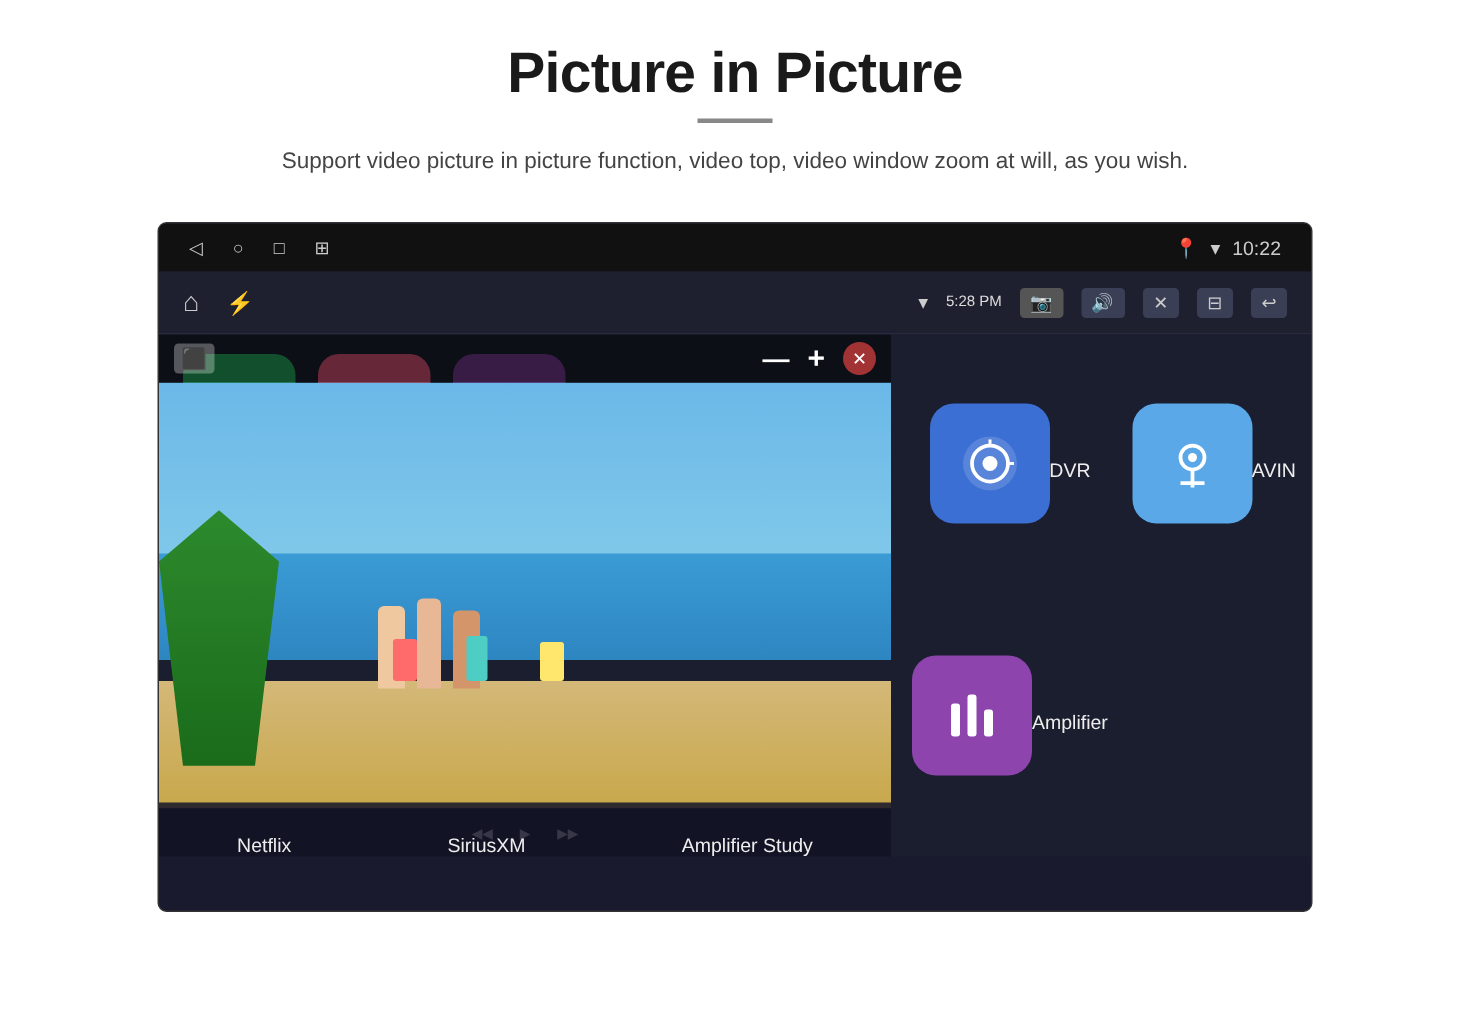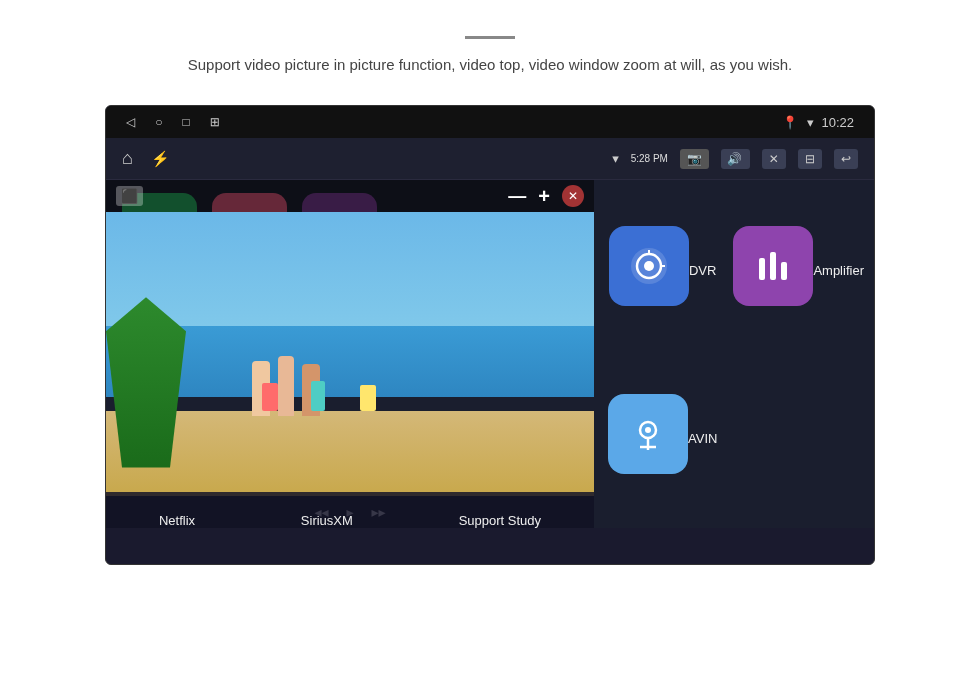--- a/index.html
+++ b/index.html
@@ -296,20 +296,21 @@
       left: 0;
       width: 100%;
       height: 100%;
       z-index: 5;
     }
   </style>
 </head>
 <body>
 
 <div class="page-header">
+  <h1 class="page-title">Picture in Picture</h1>
   <div class="title-underline"></div>
   <p class="page-subtitle">Support video picture in picture function, video top, video window zoom at will, as you wish.</p>
 </div>
 
 <div class="device-frame">
 
   <div class="status-bar">
     <div class="status-bar-left">
       <span class="status-icon">◁</span>
       <span class="status-icon">○</span>
@@ -387,61 +388,61 @@
           <button class="pip-playback-btn">◂◂</button>
           <button class="pip-playback-btn">▸</button>
           <button class="pip-playback-btn">▸▸</button>
         </div>
 
       </div>
 
       <div style="position:absolute;bottom:0;left:0;right:0;height:36px;background:rgba(20,20,40,0.85);display:flex;align-items:flex-end;justify-content:space-around;z-index:10;">
         <span class="bottom-label" style="color:#eee;font-size:13px;">Netflix</span>
         <span class="bottom-label" style="color:#eee;font-size:13px;">SiriusXM</span>
-        <span class="bottom-label" style="color:#eee;font-size:13px;">Support Study</span>
+        <span class="bottom-label" style="color:#eee;font-size:13px;">Amplifier Study</span>
       </div>
 
     </div>
 
     <div class="app-grid">
 
       <div class="app-item">
         <div class="app-icon-wrap icon-dvr">
           <svg width="44" height="44" viewBox="0 0 44 44">
             <circle cx="22" cy="22" r="18" fill="rgba(255,255,255,0.15)"></circle>
             <circle cx="22" cy="22" r="12" fill="none" stroke="white" stroke-width="2.5"></circle>
             <circle cx="22" cy="22" r="5" fill="white"></circle>
             <path d="M22 10 L22 6" stroke="white" stroke-width="2"></path>
             <path d="M34 22 L38 22" stroke="white" stroke-width="2"></path>
           </svg>
         </div>
         <span class="app-label" style="color:#eee;font-size:13px;">DVR</span>
       </div>
 
       <div class="app-item">
-        <div class="app-icon-wrap icon-amplifier">
-          <svg width="44" height="44" viewBox="0 0 44 44">
-
-            <rect x="8" y="14" width="6" height="22" rx="2" fill="white"></rect>
-            <rect x="19" y="8" width="6" height="28" rx="2" fill="white"></rect>
-            <rect x="30" y="18" width="6" height="18" rx="2" fill="white"></rect>
-          </svg>
-        </div>
-        <span class="app-label" style="color:#eee;font-size:13px;">Amplifier</span>
-      </div>
-
-      <div class="app-item">
         <div class="app-icon-wrap icon-avin">
           <svg width="44" height="44" viewBox="0 0 44 44">
             <circle cx="22" cy="18" r="8" fill="none" stroke="white" stroke-width="2.5"></circle>
             <circle cx="22" cy="18" r="3" fill="white"></circle>
             <line x1="22" y1="26" x2="22" y2="38" stroke="white" stroke-width="2.5"></line>
             <line x1="14" y1="35" x2="30" y2="35" stroke="white" stroke-width="2.5"></line>
           </svg>
         </div>
         <span class="app-label" style="color:#eee;font-size:13px;">AVIN</span>
       </div>
 
+      <div class="app-item">
+        <div class="app-icon-wrap icon-amplifier">
+          <svg width="44" height="44" viewBox="0 0 44 44">
+
+            <rect x="8" y="14" width="6" height="22" rx="2" fill="white"></rect>
+            <rect x="19" y="8" width="6" height="28" rx="2" fill="white"></rect>
+            <rect x="30" y="18" width="6" height="18" rx="2" fill="white"></rect>
+          </svg>
+        </div>
+        <span class="app-label" style="color:#eee;font-size:13px;">Amplifier</span>
+      </div>
+
 
     </div>
   </div>
 
 </div>
 
 </body></html>

